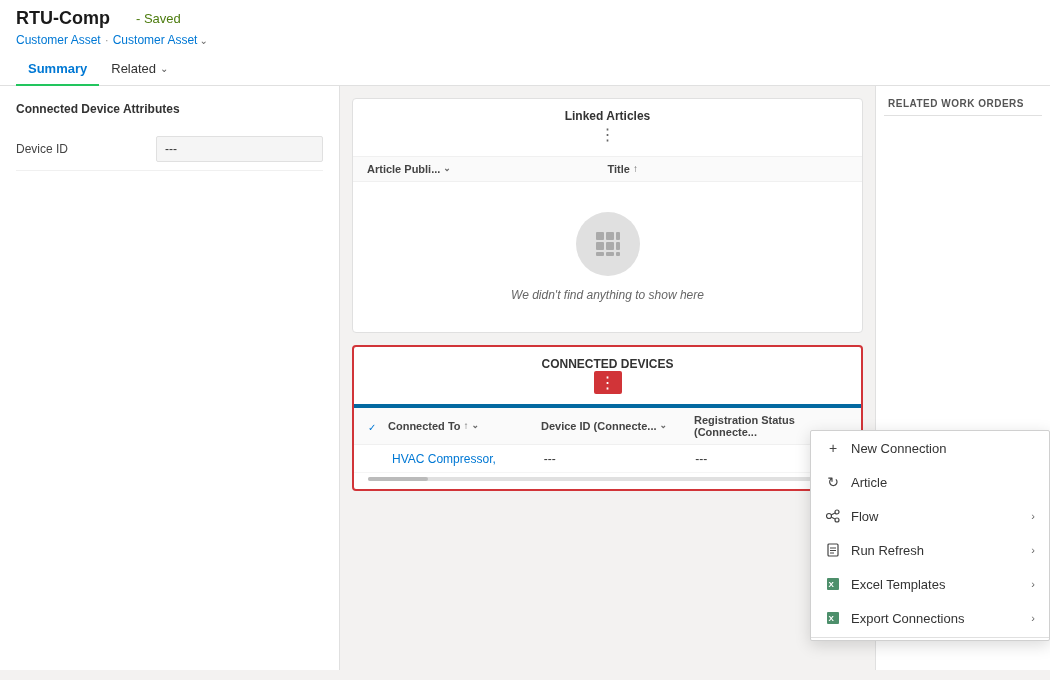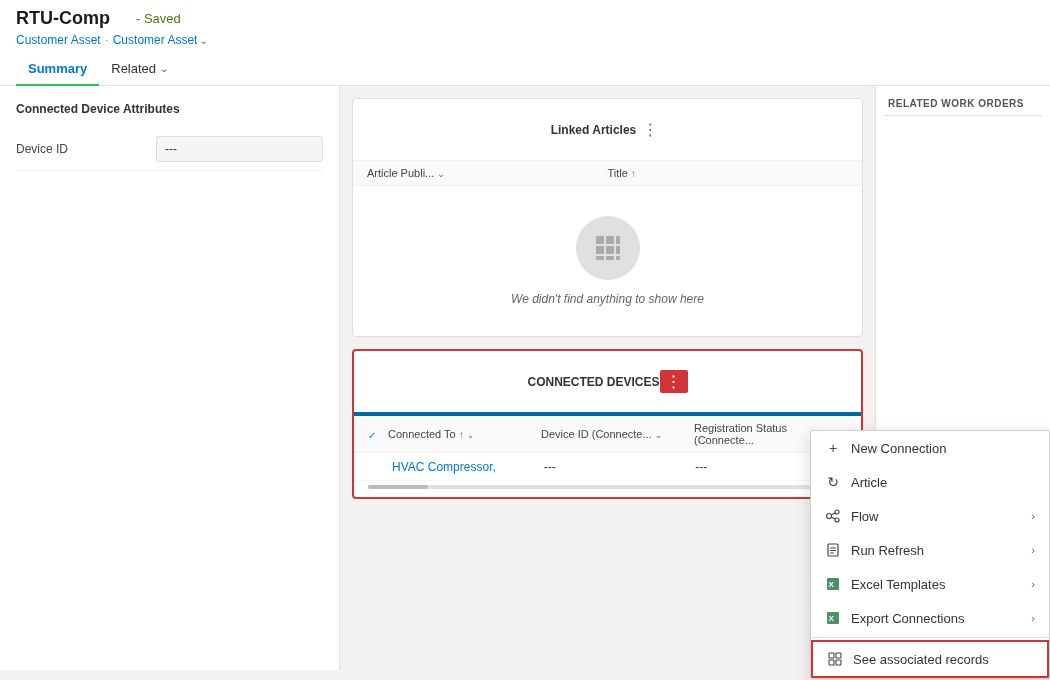--- a/index.html
+++ b/index.html
@@ -139,25 +139,26 @@
     }
 
     
     .card {
       background: #fff;
       border: 1px solid #e0e0e0;
       border-radius: 4px;
       overflow: hidden;
     }
     .card-header {
-      padding: 19px 14px;
-      display: flex;
-      align-items: center;
-      justify-content: center;
+      padding: 10px 14px;
+      display: flex;
+      align-items: center;
+      justify-content: space-between;
       border-bottom: 1px solid #f0f0f0;
+      flex-direction: column;
     }
     .card-title {
       font-size: 12px;
       font-weight: 600;
       color: #333;
     }
     .more-btn {
       cursor: pointer;
       color: #666;
       font-size: 16px;
@@ -331,24 +332,24 @@
     }
     .menu-divider {
       height: 1px;
       background: #e0e0e0;
       margin: 2px 0;
     }
 
     
     .col-header-with-dropdown {
       display: flex;
-      align-items: flex-end;
+      align-items: flex-start;
       gap: 3px;
       font-size: 11px;
-      font-weight: 400;
+      font-weight: 700;
       color: #444;
     }
     .dropdown-arrow {
       font-size: 9px;
       color: #666;
     }
   </style>
 </head>
 <body>
 
@@ -535,26 +536,13 @@
           <rect x="1" y="1" width="12" height="12" rx="1" fill="#217346" opacity="0.8"></rect>
           <text x="2.5" y="10" font-size="8" fill="white" font-weight="bold">X</text>
         </svg>
       </span>
       <span class="menu-item-label">Export Connections</span>
     </div>
     <span class="menu-item-chevron">›</span>
   </div>
   <div class="menu-divider"></div>
 
-  <div class="menu-item menu-item-highlighted">
-    <div class="menu-item-left">
-      <span class="menu-item-icon">
-        <svg width="14" height="14" viewBox="0 0 14 14" fill="none">
-          <rect x="1" y="1" width="5" height="5" rx="0.5" stroke="#444" stroke-width="1.1"></rect>
-          <rect x="8" y="1" width="5" height="5" rx="0.5" stroke="#444" stroke-width="1.1"></rect>
-          <rect x="1" y="8" width="5" height="5" rx="0.5" stroke="#444" stroke-width="1.1"></rect>
-          <rect x="8" y="8" width="5" height="5" rx="0.5" stroke="#444" stroke-width="1.1"></rect>
-        </svg>
-      </span>
-      <span class="menu-item-label">See associated records</span>
-    </div>
-  </div>
 </div>
 
 </body></html>

